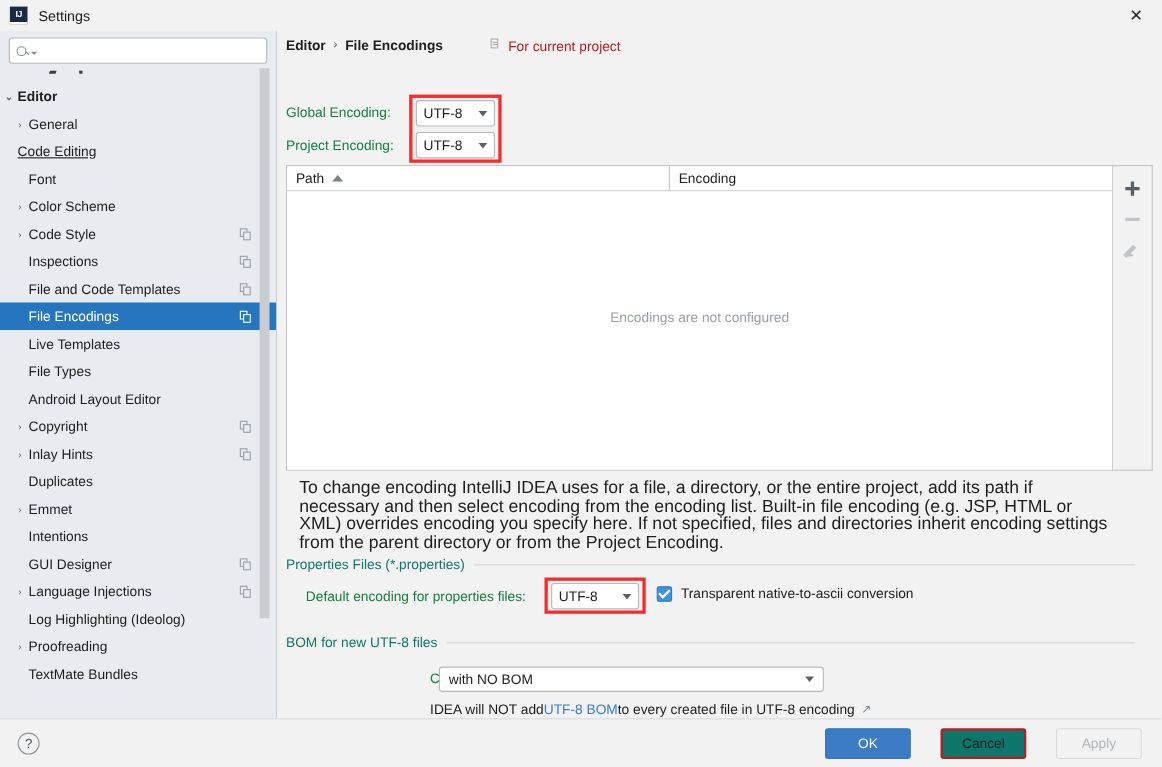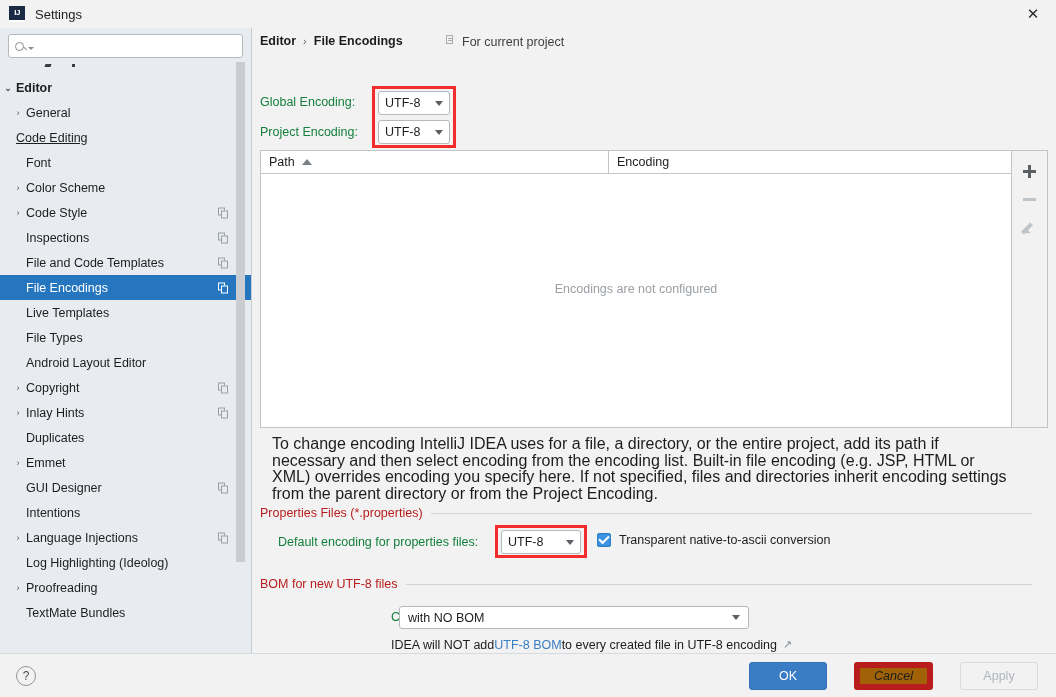--- a/index.html
+++ b/index.html
@@ -134,21 +134,21 @@
   }
 
   #breadcrumb {
     position: absolute; left: 8px; top: 6px;
     display: flex; align-items: center; font-size: 12.5px;
   }
   #breadcrumb .crumb { font-weight: bold; color: #1d1d1d; }
   #breadcrumb .sep { margin: 0 7px; color: #5a5f64; font-size: 11px; }
   #for-project {
     position: absolute; left: 194px; top: 7px;
-    display: flex; align-items: flex-start; color: #404040; font-size: 12.5px;
+    display: flex; align-items: flex-start; color: #b91c1c; font-size: 12.5px;
   }
   .mini-copy {
     width: 10px; height: 11px; position: relative; margin-right: 6px; flex: none;
   }
   .mini-copy i { position: absolute; display: block; border: 1px solid #a8adb2; }
   .mini-copy i.m1 { width: 7px; height: 9px; left: 0; top: 0; }
   .mini-copy i.m2 { width: 4px; height: 1px; left: 2px; top: 3px; border: none; background: #a8adb2; }
   .mini-copy i.m3 { width: 4px; height: 1px; left: 2px; top: 5px; border: none; background: #a8adb2; }
 
   .field-label {
@@ -246,21 +246,21 @@
     border-top: 4px solid #bfc4c9; transform: rotate(45deg);
   }
 
   #desc {
     position: absolute; left: 20px; top: 408px; width: 738px;
     font-size: 16px; line-height: 16.5px; color: #1d1d1d;
   }
 
   
   .group-title {
-    position: absolute; font-size: 12.5px; color: #b91c1c;
+    position: absolute; font-size: 12.5px; color: #0f766e;
     background: #f2f2f2; padding-right: 8px; z-index: 2;
   }
   .group-line {
     position: absolute; height: 1px; background: #d0d5da; z-index: 1;
   }
   #grp-props-title { left: 8px; top: 478px; }
   #grp-props-line { left: 8px; top: 485px; width: 772px; }
   #grp-bom-title { left: 8px; top: 549px; }
   #grp-bom-line { left: 8px; top: 556px; width: 772px; }
 
@@ -320,21 +320,21 @@
     margin-left: auto; margin-right: 18px;
     display: flex; align-items: center; gap: 27px;
   }
   .btn {
     height: 28px; min-width: 78px; padding: 0 14px;
     border-radius: 3px; font-size: 12.5px;
     display: flex; align-items: center; justify-content: center;
     cursor: default;
   }
   .btn.primary { background: #3a7dc4; color: #ffffff; border: 1px solid #3474b6; }
-  .btn.normal  { background: #a16207; color: #1d1d1d; border: 6px solid #b91c1c; font-style: italic; }
+  .btn.normal  { background: #0f766e; color: #1d1d1d; border: 2px solid #b91c1c; }
   .btn.disabled { background: #f2f2f2; color: #b0b5ba; border: 1px solid #d6dade; }
 </style>
 </head>
 <body>
 
 <div id="titlebar">
   <div id="app-icon">IJ</div>
   <div id="window-title">Settings</div>
   <div id="close-btn">✕</div>
 </div>
@@ -438,29 +438,29 @@
         <div class="tree-row" style="padding-left: 10px;">
           <span class="chev"></span>
           <span class="tree-label">Duplicates</span>
         </div>
         <div class="tree-row" style="padding-left: 10px;">
           <span class="chev">›</span>
           <span class="tree-label">Emmet</span>
         </div>
         <div class="tree-row" style="padding-left: 10px;">
           <span class="chev"></span>
+          <span class="tree-label">Intentions</span>
+        </div>
+        <div class="tree-row" style="padding-left: 10px;">
+          <span class="chev"></span>
           <span class="tree-label">GUI Designer</span>
           <span class="badge-copy">
             <i class="b1"></i>
             <i class="b2"></i>
           </span>
-        </div>
-        <div class="tree-row" style="padding-left: 10px;">
-          <span class="chev"></span>
-          <span class="tree-label">Intentions</span>
         </div>
         <div class="tree-row" style="padding-left: 10px;">
           <span class="chev">›</span>
           <span class="tree-label">Language Injections</span>
           <span class="badge-copy">
             <i class="b1"></i>
             <i class="b2"></i>
           </span>
         </div>
         <div class="tree-row" style="padding-left: 10px;">

